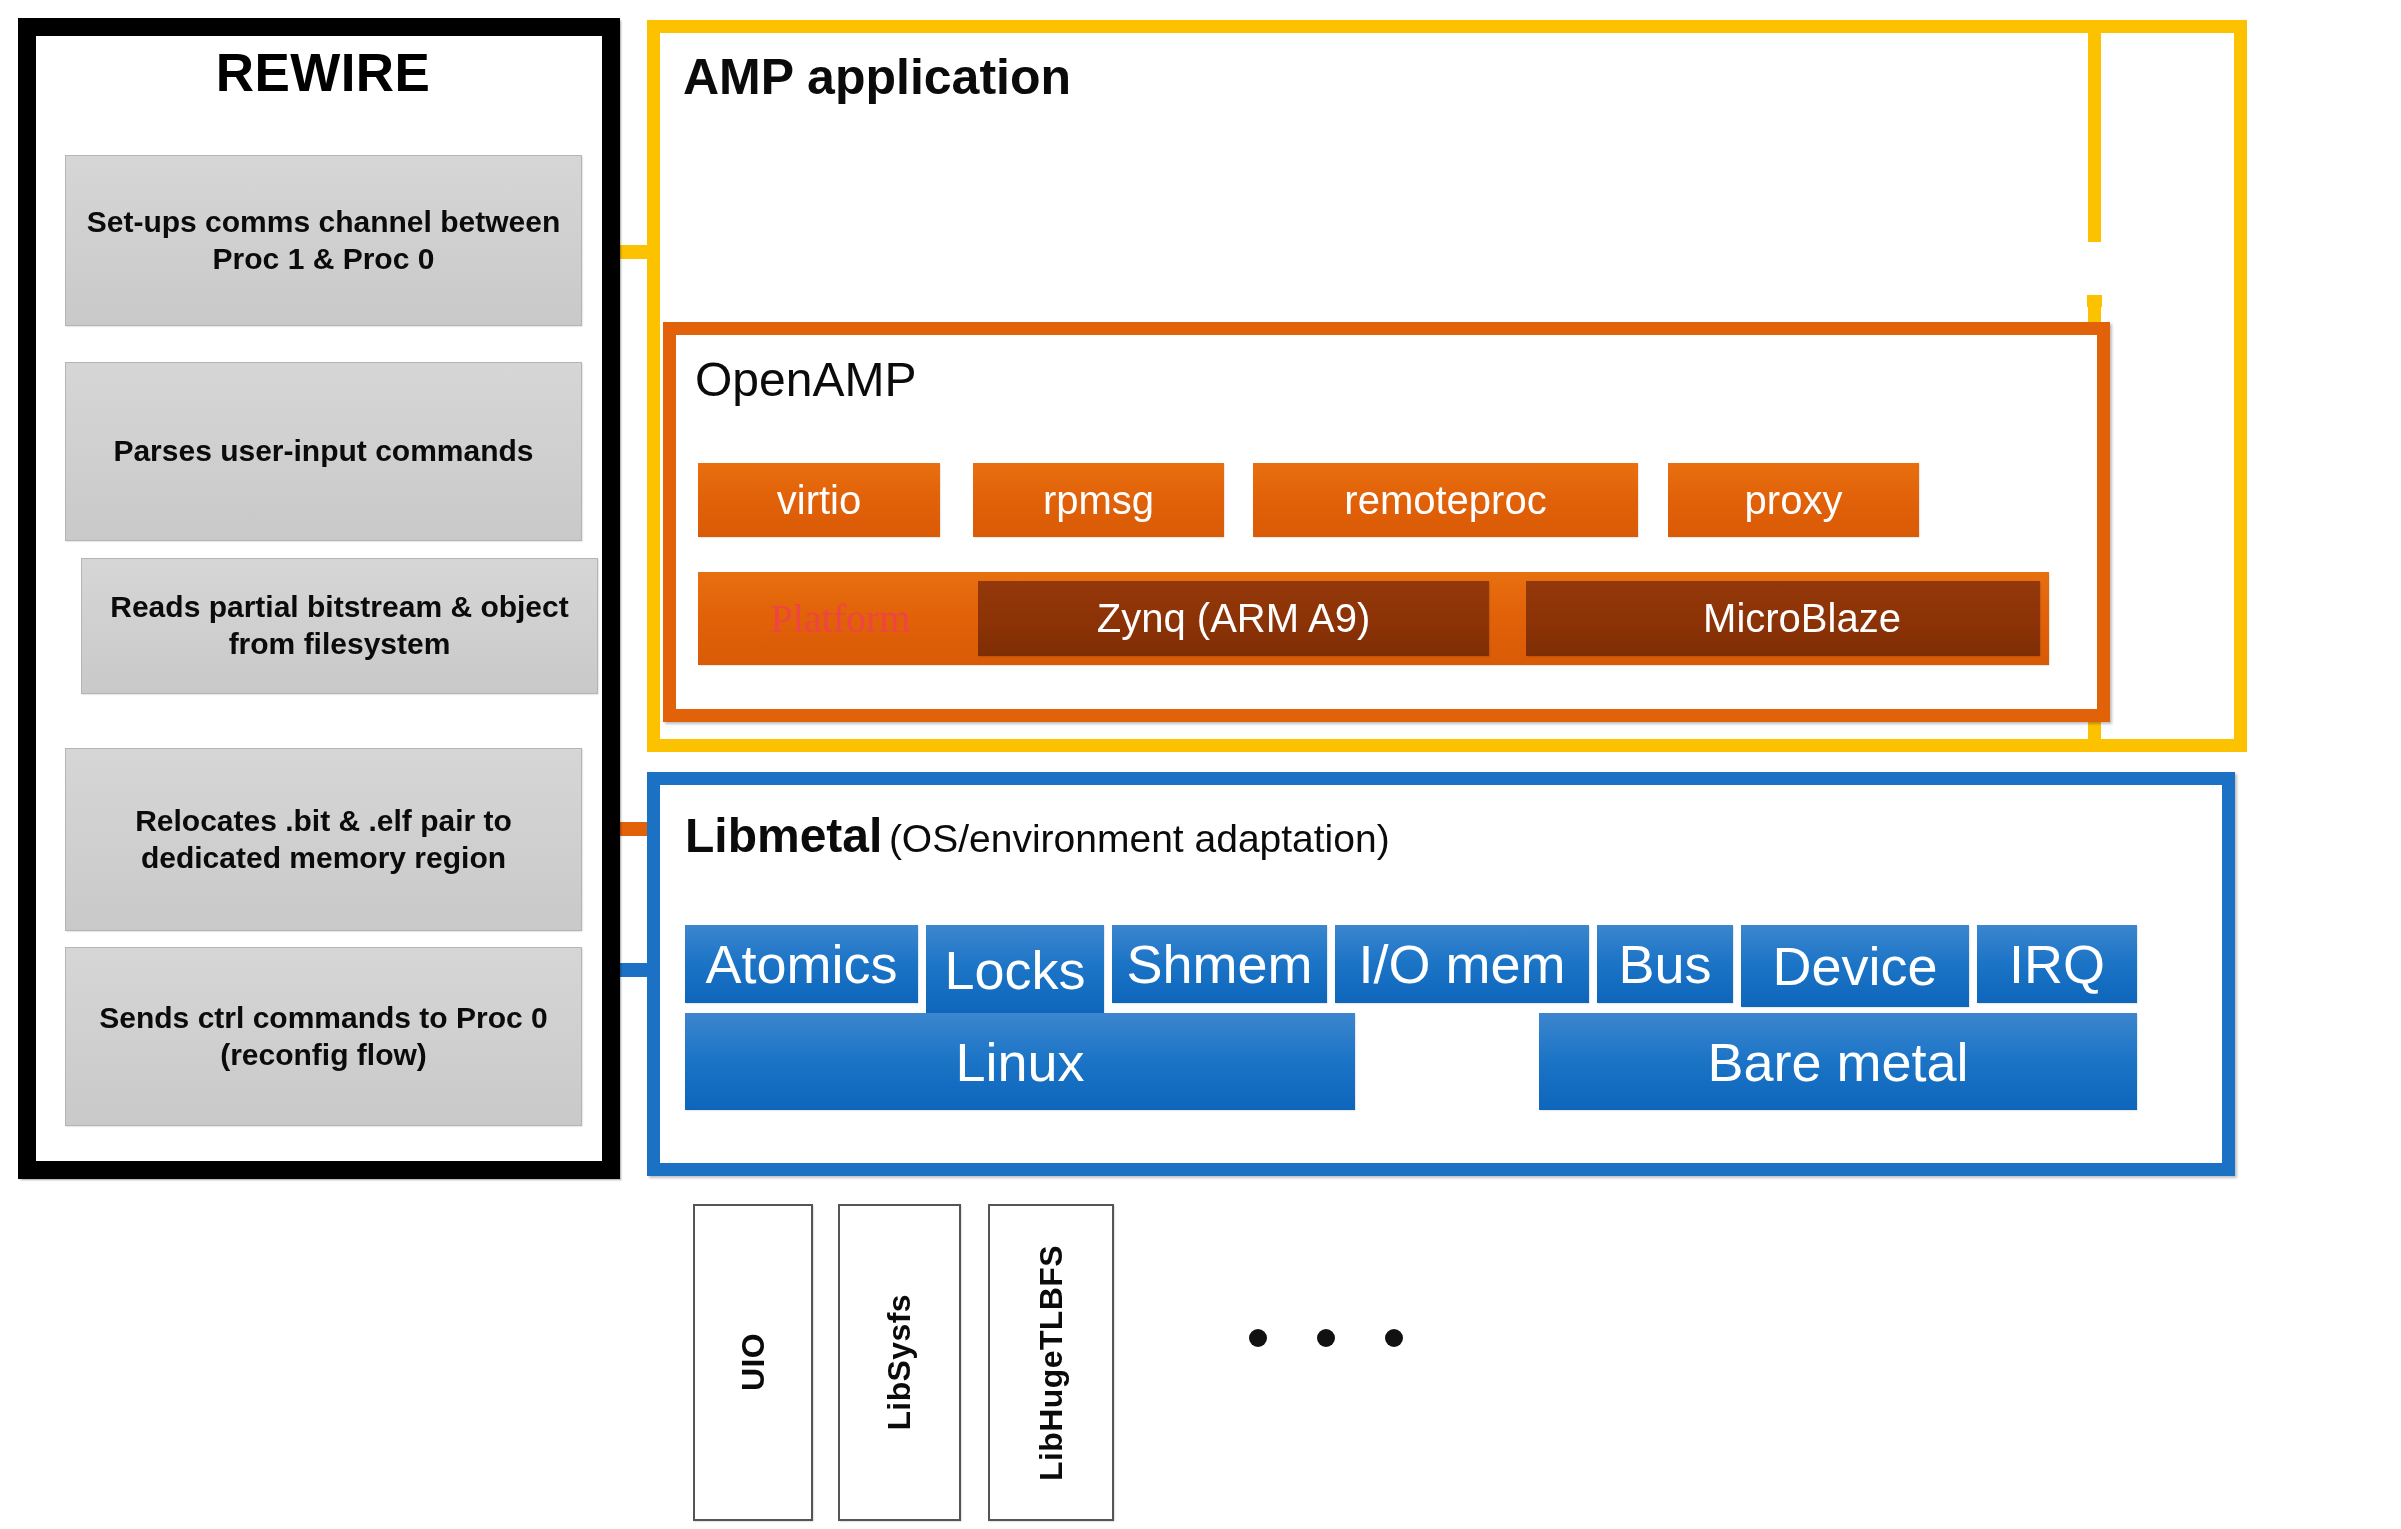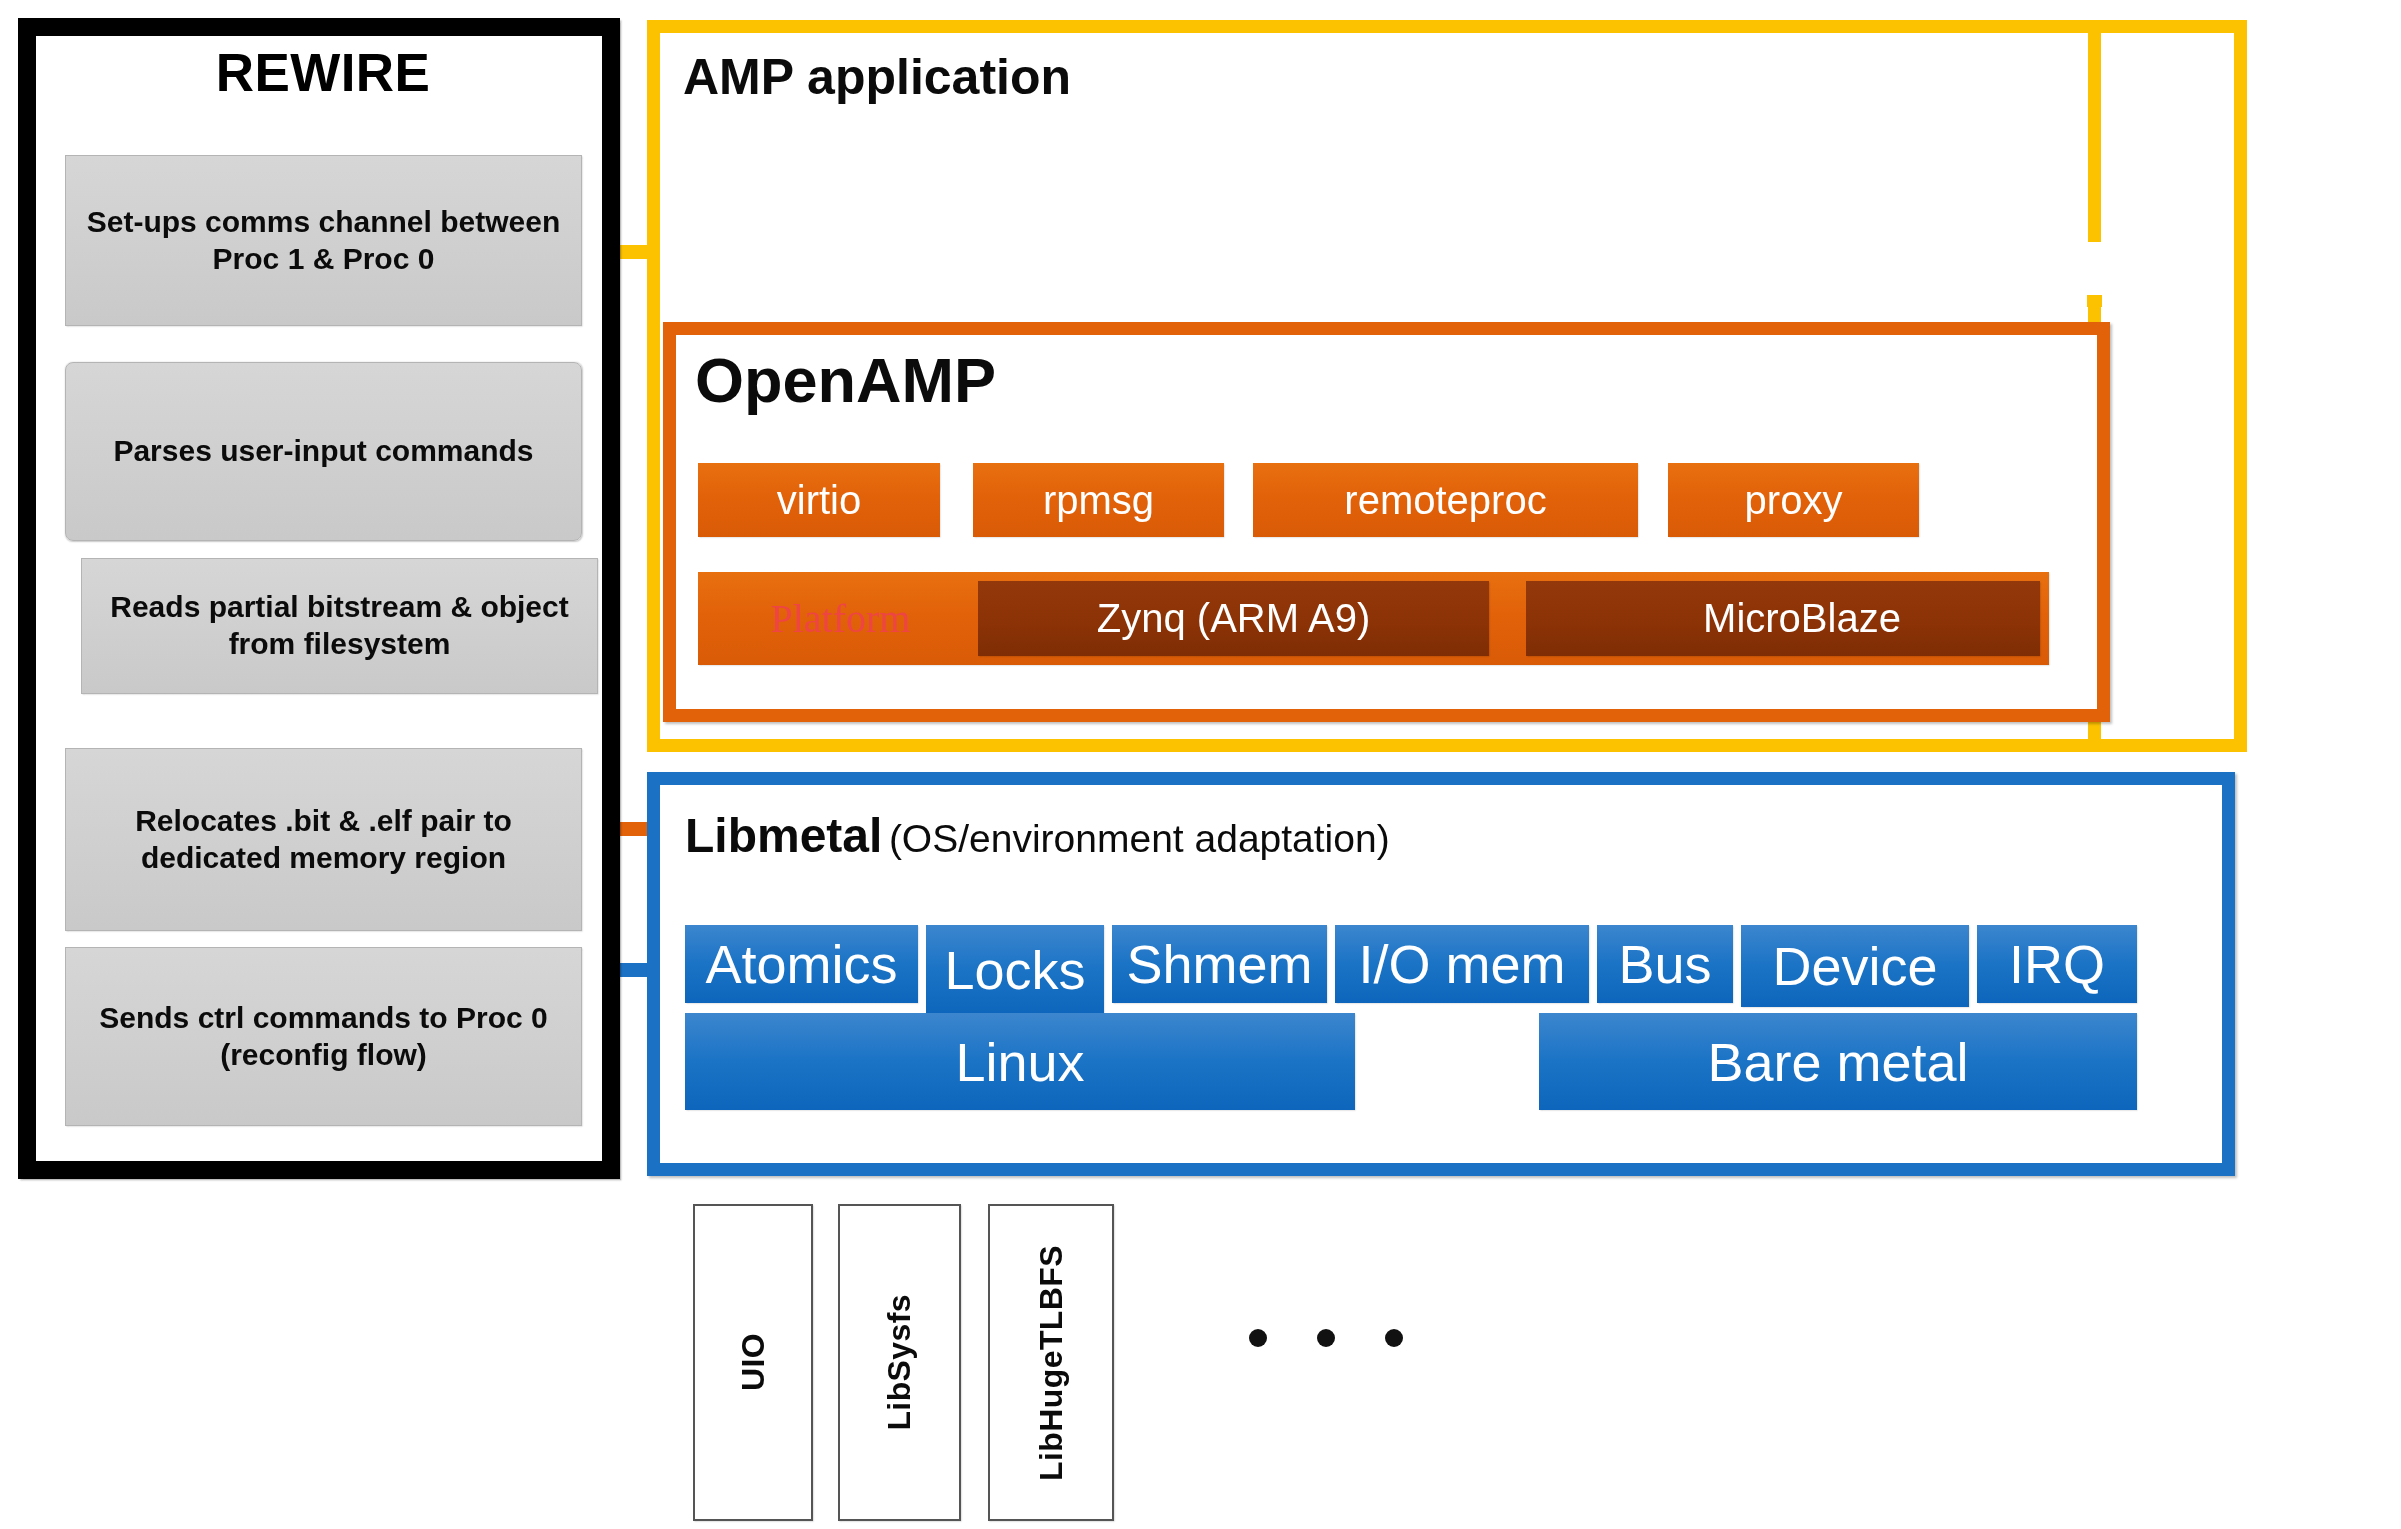--- a/index.html
+++ b/index.html
@@ -60,21 +60,21 @@
   
   #openamp-box{
     left:663px; top:322px; width:1447px; height:400px;
     border:13.7px solid #E2620A;
     background:#ffffff;
     box-shadow:1.6px 1.6px 2.4px rgba(0,0,0,.25);
   }
   #openamp-title{
     left:695px; top:348px; width:566px; height:63px;
     display:flex;align-items:center;
-    font-size:63px;font-weight:bold;color:#0b0b0b;
+    font-size:48px;font-weight:normal;color:#0b0b0b;
   }
   .orange-tile{
     background:linear-gradient(180deg,#E8700F 0%,#E2620A 45%,#DA5B06 100%);
     display:flex;align-items:center;justify-content:center;
     color:#ffffff;font-size:40px;
     box-shadow:0.8px 0.8px 1.6px rgba(0,0,0,.22);
   }
   .brown-tile{
     background:linear-gradient(180deg,#93380A 0%,#8B3206 60%,#7E2D05 100%);
     display:flex;align-items:center;justify-content:center;
@@ -175,21 +175,21 @@
   <div class="abs blue-tile" style="left:1741px;top:925px;width:228px;height:82px;">Device</div>
   <div class="abs blue-tile" style="left:1977px;top:925px;width:160px;height:78px;">IRQ</div>
 
   <div class="abs blue-tile" style="left:685px;top:1013px;width:670px;height:97px;">Linux</div>
   <div class="abs blue-tile" style="left:1539px;top:1013px;width:598px;height:97px;">Bare metal</div>
 
   <div class="abs" id="rewire-panel"></div>
   <div class="abs" id="rewire-title">REWIRE</div>
 
   <div class="abs rewire-step" style="left:65px;top:155px;width:517px;height:171px;">Set-ups comms channel between Proc 1 &amp; Proc 0</div>
-  <div class="abs rewire-step" style="left:65px;top:362px;width:517px;height:179px;border-radius:8px;">Parses user-input commands</div>
+  <div class="abs rewire-step" style="left:65px;top:362px;width:517px;height:179px;">Parses user-input commands</div>
   <div class="abs rewire-step" style="left:81px;top:558px;width:517px;height:136px;">Reads partial bitstream &amp; object from filesystem</div>
   <div class="abs rewire-step" style="left:65px;top:748px;width:517px;height:183px;">Relocates .bit &amp; .elf pair to dedicated memory region</div>
   <div class="abs rewire-step" style="left:65px;top:947px;width:517px;height:179px;">Sends ctrl commands to Proc 0 (reconfig flow)</div>
 
   <div class="abs vbox" style="left:693px;top:1204px;width:120px;height:317px;">
     <span>UIO</span>
   </div>
   <div class="abs vbox" style="left:838px;top:1204px;width:123px;height:317px;">
     <span>LibSysfs</span>
   </div>

